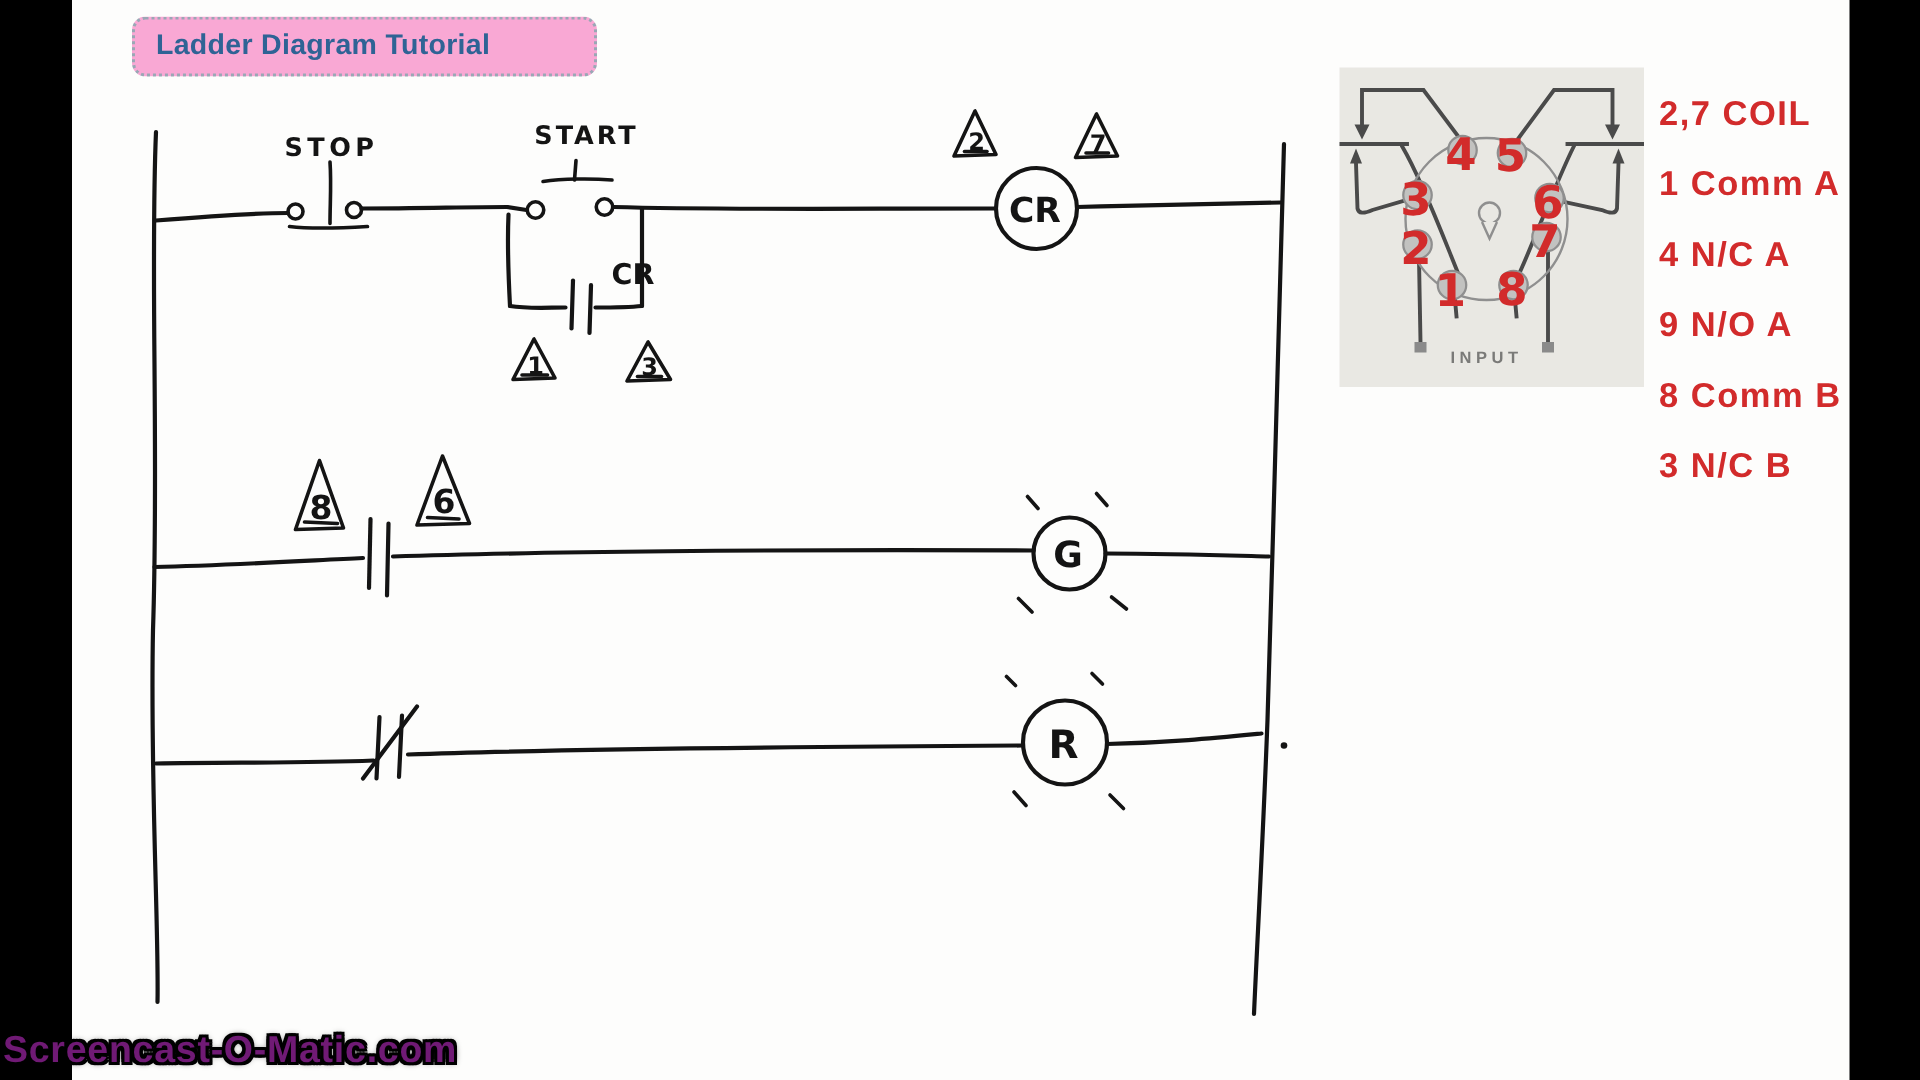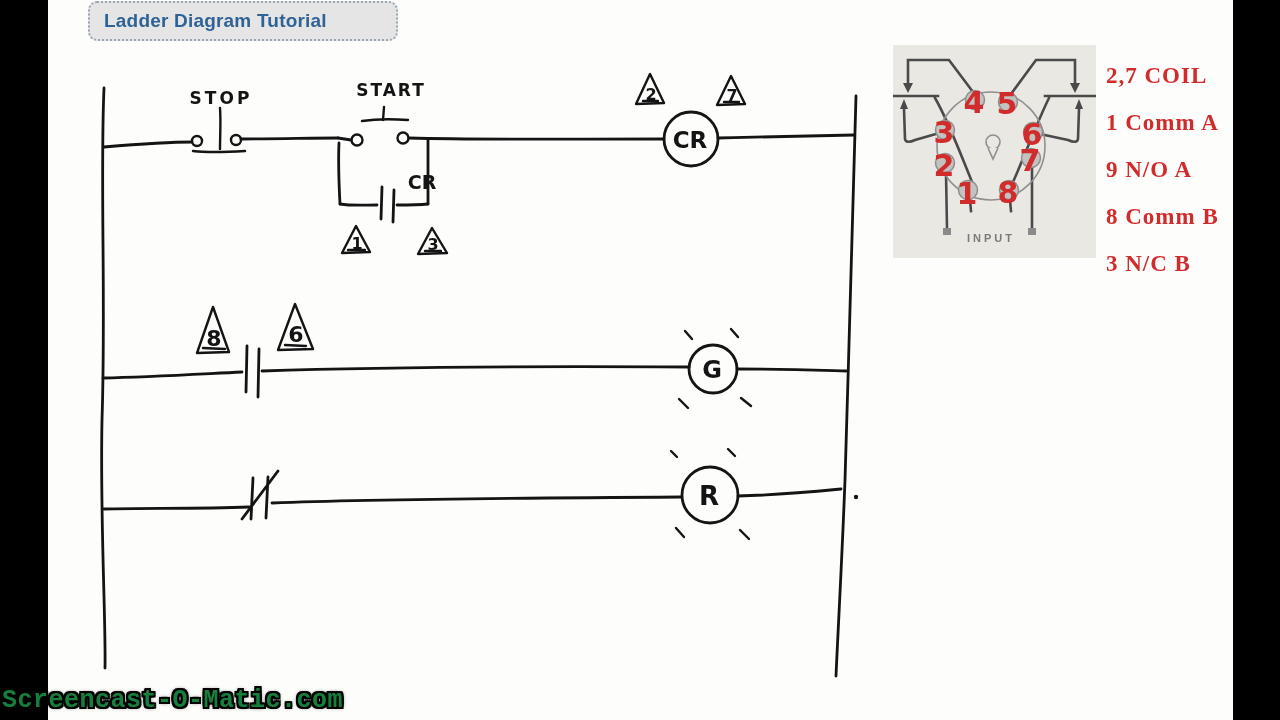--- a/index.html
+++ b/index.html
@@ -1,33 +1,33 @@
 <!DOCTYPE html>
 <html><head>
 <meta charset="utf-8">
 <style>
   html,body{margin:0;padding:0;background:#000;}
   .stage{position:relative;width:1280px;height:720px;background:#fdfdfc;overflow:hidden;
          font-family:"Liberation Sans",sans-serif;}
   .pillar{position:absolute;top:0;height:720px;background:#000;z-index:3;}
   .pillar.left{left:0;width:48px;}
   .pillar.right{left:1233px;width:47px;}
-  .title-box{position:absolute;left:88px;top:1px;width:306px;height:36px;
+  .title-box{position:absolute;left:88px;top:11px;width:306px;height:36px;
              border:2px dotted #9aa7b5;border-radius:9px;display:flex;align-items:center;
-             background:#e5e5e5;z-index:2;}
+             background:#f9a8d4;z-index:2;}
   .title-box span{padding-left:14px;font-size:19px;font-weight:bold;color:#2f6395;
                   letter-spacing:.2px;}
   .ladder-svg{position:absolute;left:0;top:0;z-index:1;}
   .socket-panel{position:absolute;left:893px;top:45px;width:203px;height:213px;
                 background:#e9e8e3;z-index:2;}
   .legend{position:absolute;left:1106px;top:52px;width:126px;z-index:2;
-          color:#d22b2b;font-weight:bold;font-family:Liberation Serif, serif;}
+          color:#d22b2b;font-weight:bold;font-family:Liberation Sans, sans-serif;}
   .legend div{font-size:23px;line-height:47px;white-space:nowrap;letter-spacing:1px;}
-  .watermark{position:absolute;left:2px;top:686px;z-index:5;color:#15803d;font-weight:bold;
-             font-size:25px;letter-spacing:.5px;font-family:Liberation Mono, monospace;
+  .watermark{position:absolute;left:2px;top:686px;z-index:5;color:#701a75;font-weight:bold;
+             font-size:25px;letter-spacing:.5px;font-family:Liberation Sans, sans-serif;
              text-shadow:-2px 0 0 #000,2px 0 0 #000,0 -2px 0 #000,0 2px 0 #000,
                          -2px -2px 0 #000,2px -2px 0 #000,-2px 2px 0 #000,2px 2px 0 #000,
                          0 0 5px #000;}
   .ink{stroke:#141414;stroke-width:2.8;fill:none;stroke-linecap:round;stroke-linejoin:round;}
   .ink-thin{stroke:#141414;stroke-width:2.4;fill:none;stroke-linecap:round;stroke-linejoin:round;}
   .hand-label{font-family:"DejaVu Sans",sans-serif;font-weight:bold;fill:#141414;}
   .wire{stroke:#4a4a4a;stroke-width:2.6;fill:none;stroke-linecap:square;}
   .pin{fill:#c2c2c0;stroke:#8f8f8f;stroke-width:1.5;}
   .socket-num{font-family:"DejaVu Sans",sans-serif;font-weight:bold;fill:#d22b2b;font-size:30px;}
 </style>
@@ -218,20 +218,21 @@
         <text class="socket-num" x="74" y="159">1</text>
         <text class="socket-num" x="115" y="158">8</text>
       </g>
       <text x="98" y="197" text-anchor="middle" font-size="11" font-weight="bold" fill="#7a7a78" letter-spacing="3" font-family="Liberation Sans, sans-serif">INPUT</text>
     </svg>
   </div>
 
   <div class="legend">
     <div>2,7 COIL</div>
     <div>1 Comm A</div>
+    <div>4 N/C A</div>
     <div>9 N/O A</div>
     <div>8 Comm B</div>
     <div>3 N/C B</div>
   </div>
 
   <div class="watermark">Screencast-O-Matic.com</div>
 
 </div>
 
 </body></html>

